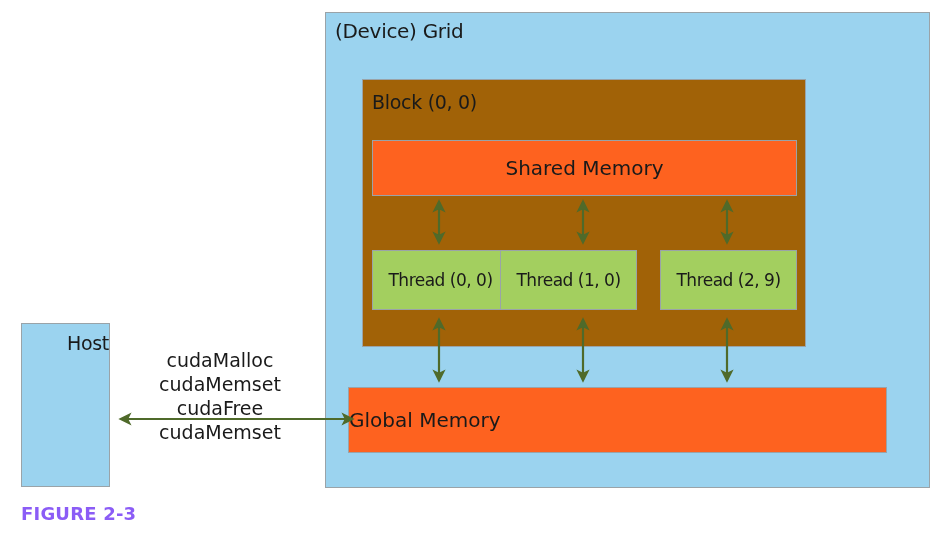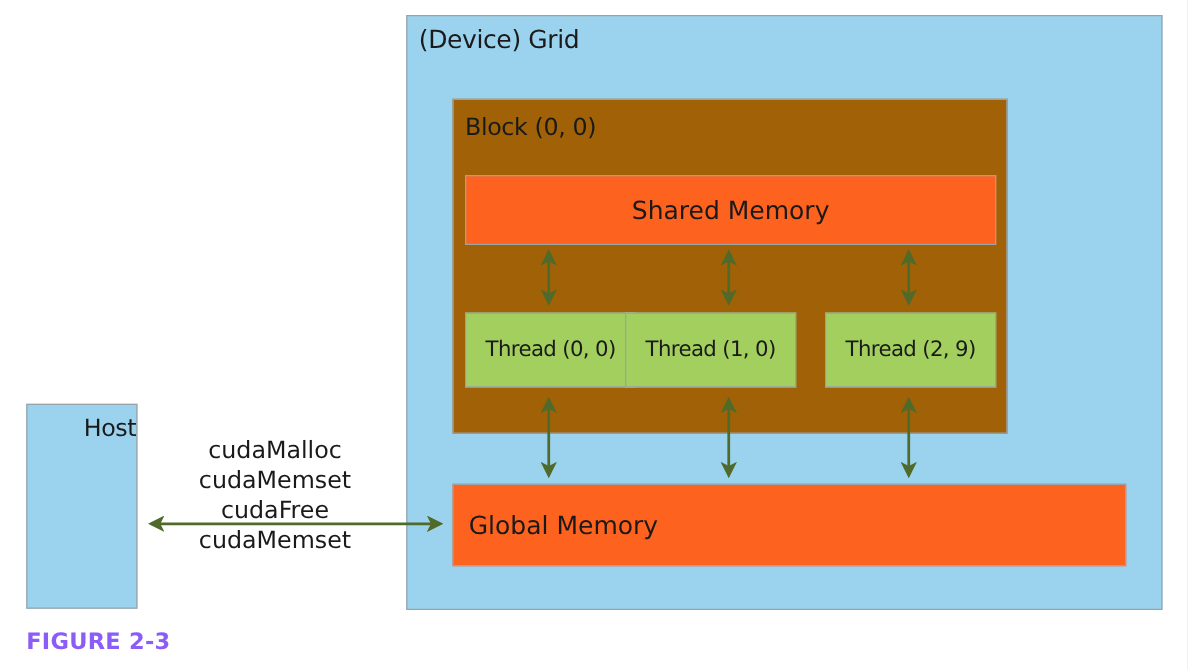--- a/index.html
+++ b/index.html
@@ -15,22 +15,22 @@
     #grid-title { left: 9px; top: 6px; font-size: 20px; }
     #block { left: 36px; top: 66px; width: 444px; height: 268px; }
     #block-title { left: 9px; top: 11px; font-size: 19px; }
     #shared { left: 9px; top: 60px; width: 425px; height: 56px;
               display: flex; align-items: center; justify-content: center; font-size: 20px; }
     .thread { top: 170px; width: 137px; height: 60px;
               display: flex; align-items: center; justify-content: center; font-size: 17px; letter-spacing: -0.5px; }
     #thread-0 { left: 9px; }
     #thread-1 { left: 137px; }
     #thread-2 { left: 297px; }
-    #global { left: 36px; top: 374px; width: 539px; height: 66px;
-              display: flex; align-items: center; padding-left: 12px; font-size: 20px; }
+    #global { left: 22px; top: 374px; width: 539px; height: 66px;
+              display: flex; align-items: center; font-size: 20px; }
     #host { left: 21px; top: 323px; width: 89px; height: 164px; }
     #host-title { left: 0; right: 0; top: 8px; text-align: right; font-size: 19px; }
     #api-list { position: absolute; left: 140px; top: 300px; width: 160px; text-align: center;
                 font-size: 19px; line-height: 24px; margin-top: 48px; }
     #api-list div { white-space: nowrap; }
     #figure-caption { position: absolute; left: 21px; top: 503px; font-size: 18px; font-weight: bold;
                       color: #8b5cf6; letter-spacing: 0.2px; }
     svg#arrows { position: absolute; left: 0; top: 0; width: 950px; height: 536px; pointer-events: none; }
   </style>
 </head>

